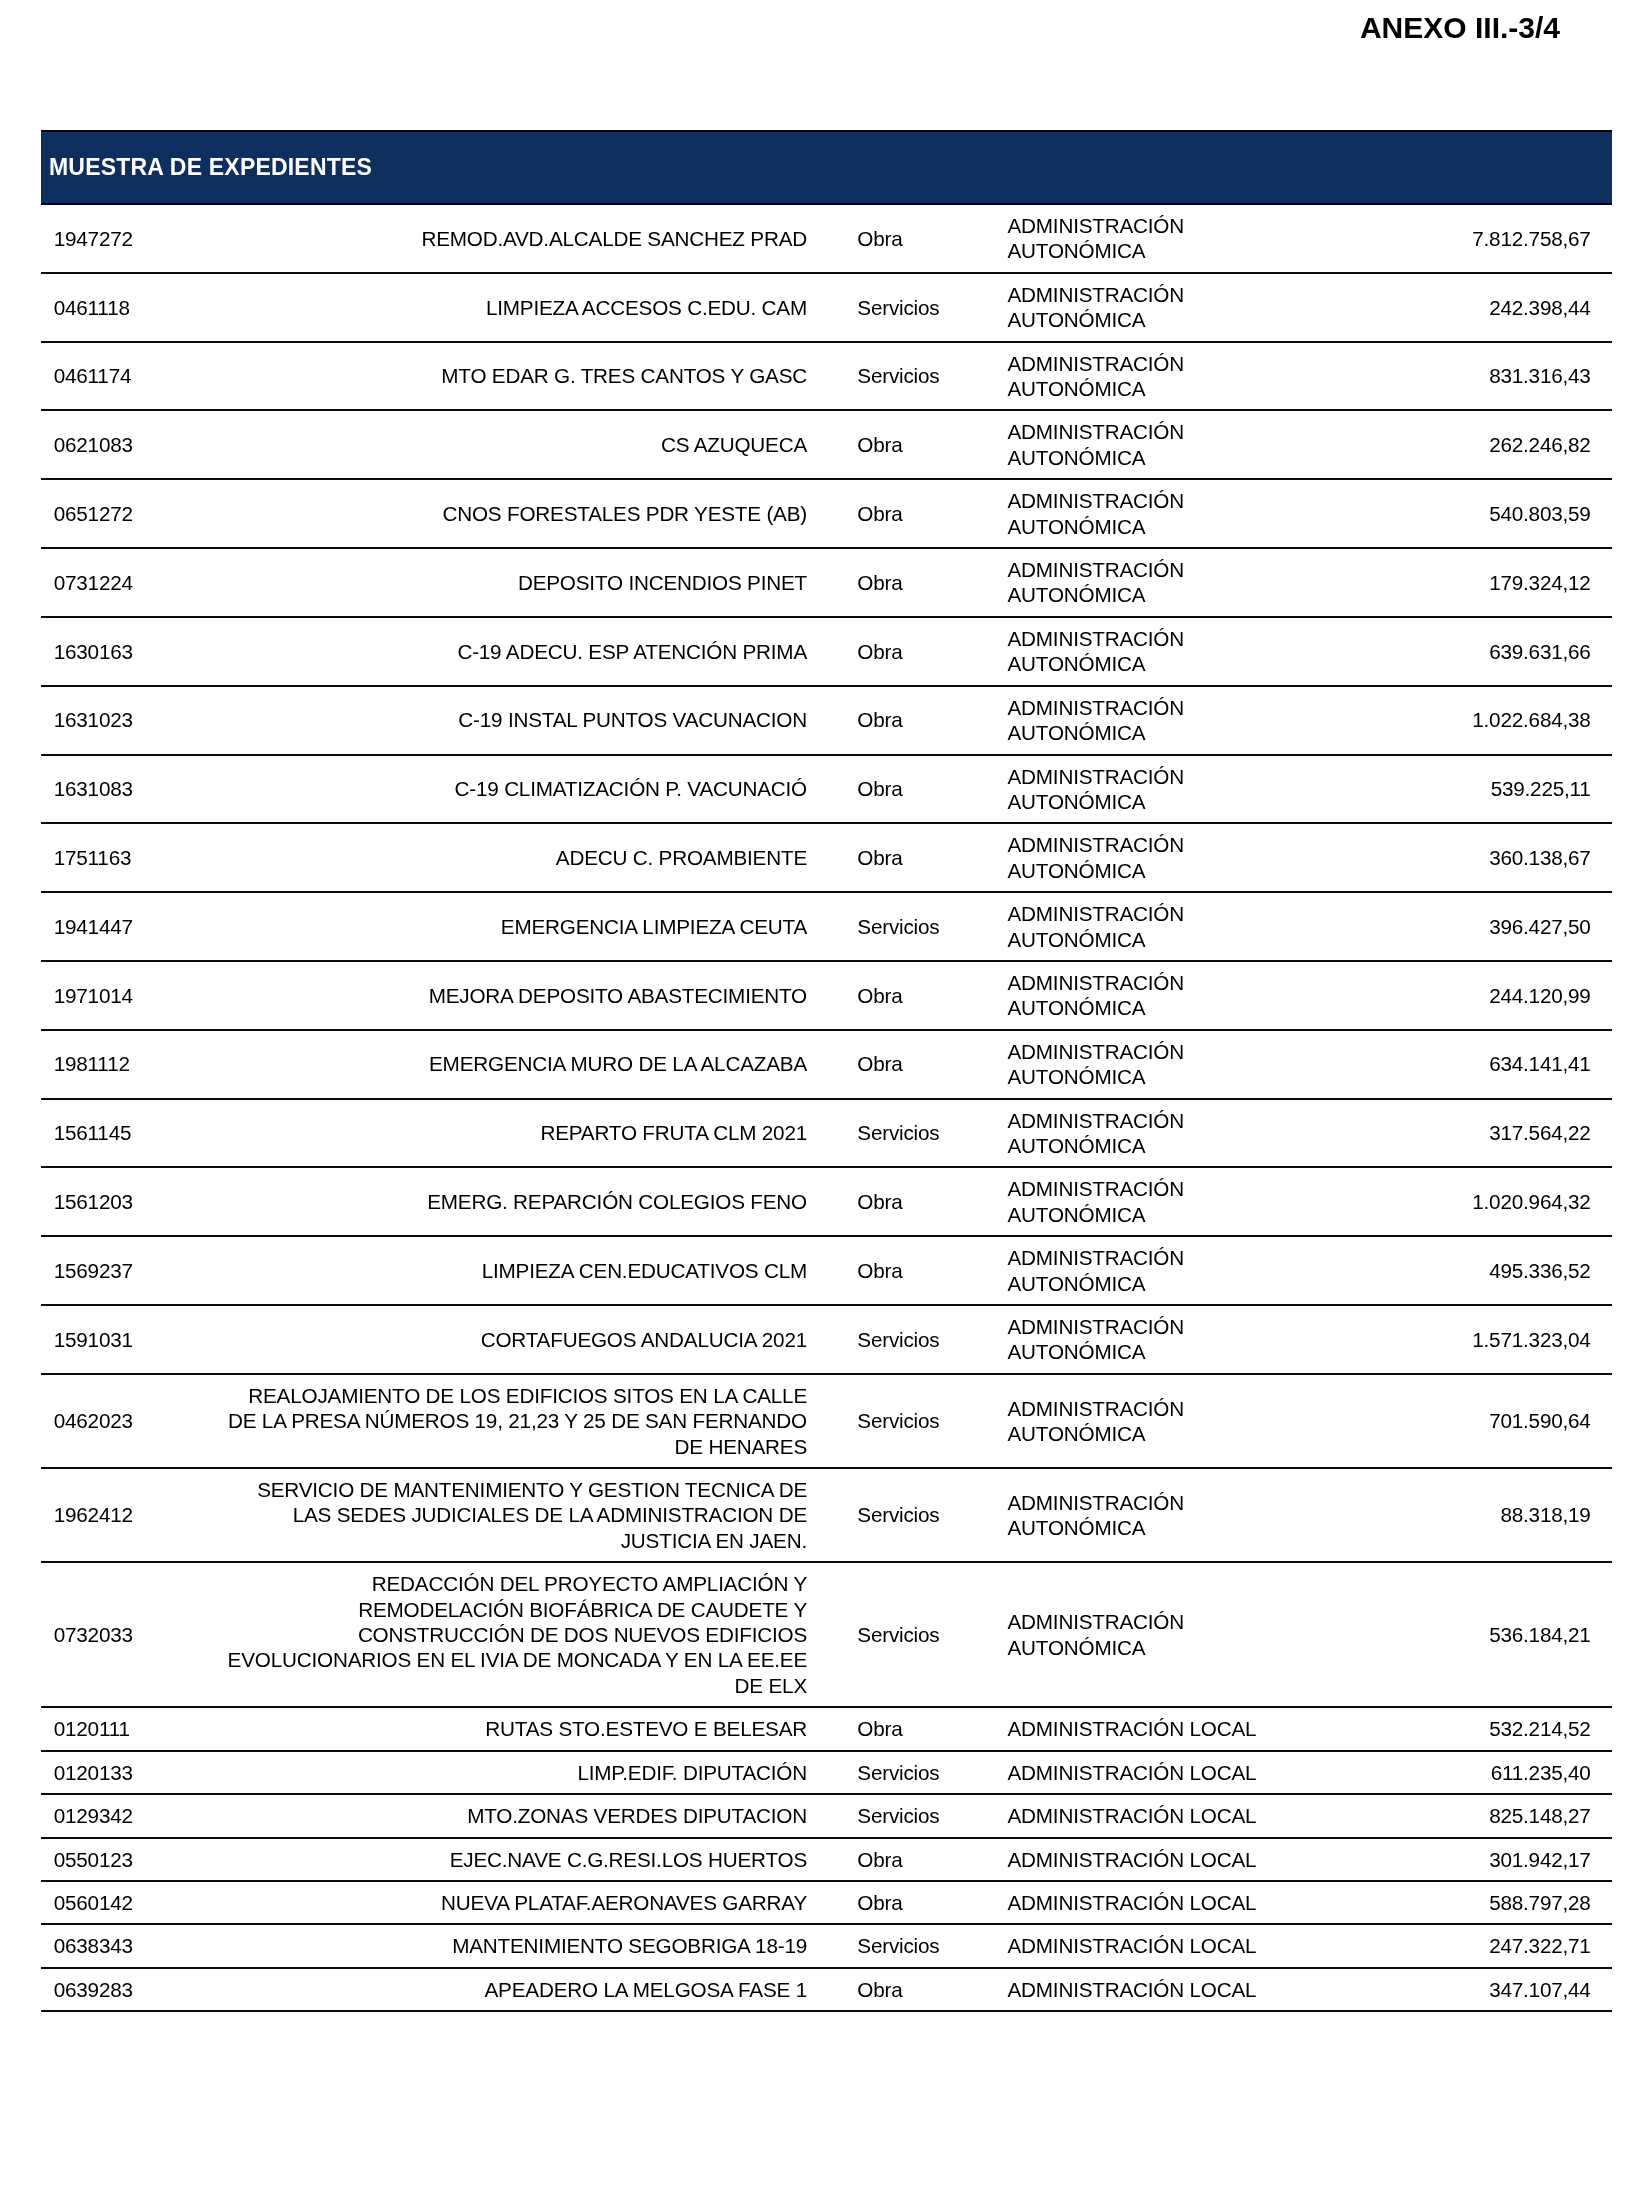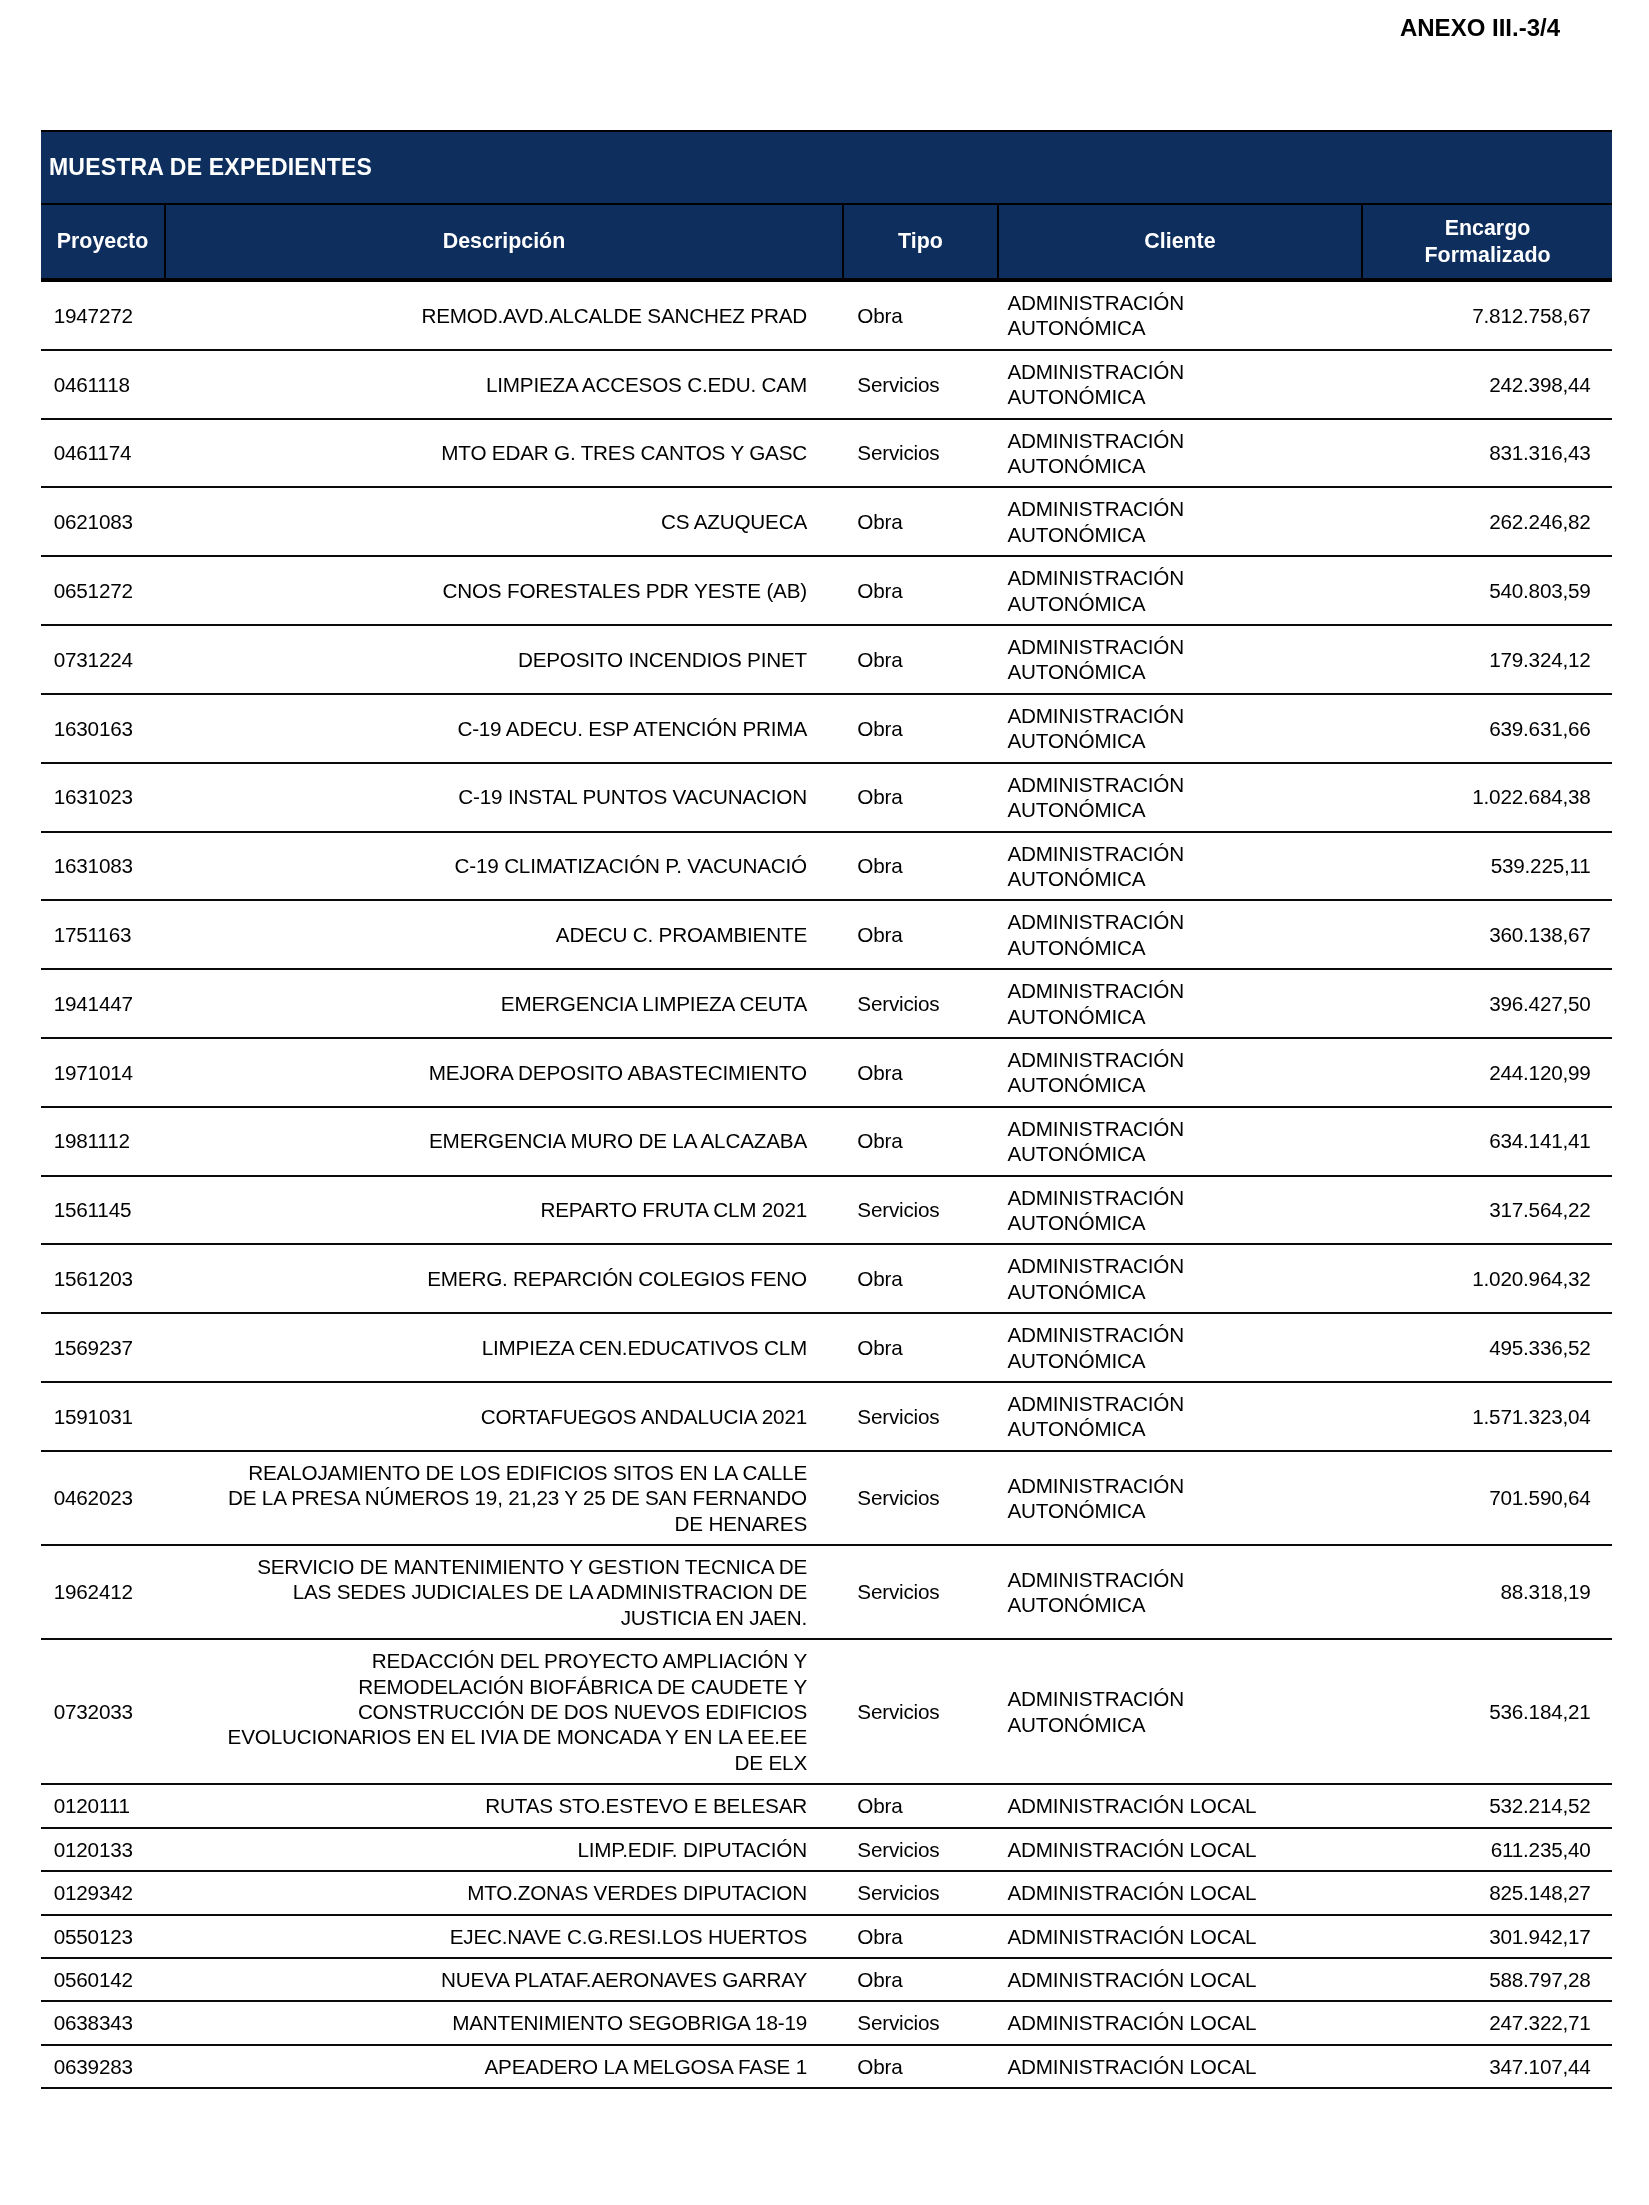--- a/index.html
+++ b/index.html
@@ -14,21 +14,21 @@
     color: #000000;
     position: relative;
     overflow: hidden;
   }
   .page {
     padding: 11px 0 0 0;
   }
   .annex-label {
     text-align: right;
     padding-right: 89px;
-    font-size: 24px;
+    font-size: 30px;
     font-weight: bold;
     letter-spacing: 0px;
     line-height: 33px;
     color: #000000;
   }
   table.expedientes {
     border-collapse: collapse;
     table-layout: fixed;
     margin: 86px 0 0 41px;
     width: 1571px;
@@ -89,28 +89,20 @@
       <col style="width:124px">
       <col style="width:678px">
       <col style="width:155px">
       <col style="width:364px">
       <col style="width:250px">
     </colgroup>
     <thead>
       <tr>
         <th class="tbl-title" colspan="5">MUESTRA DE EXPEDIENTES</th>
       </tr>
-      <tr class="col-headers">
-        <th>Proyecto</th>
-        <th>Descripción</th>
-        <th>Tipo</th>
-        <th>Cliente</th>
-        <th>Encargo
-Formalizado</th>
-      </tr>
     </thead>
     <tbody>
         <tr>
           <td class="col-proyecto">1947272</td>
           <td class="col-descripcion">REMOD.AVD.ALCALDE SANCHEZ PRAD</td>
           <td class="col-tipo">Obra</td>
           <td class="col-cliente">ADMINISTRACIÓN
 AUTONÓMICA</td>
           <td class="col-encargo">7.812.758,67</td>
         </tr>

